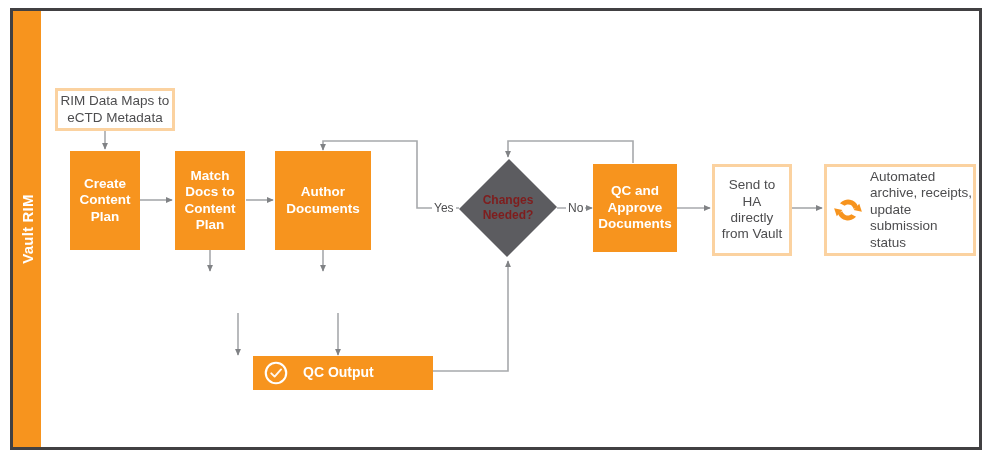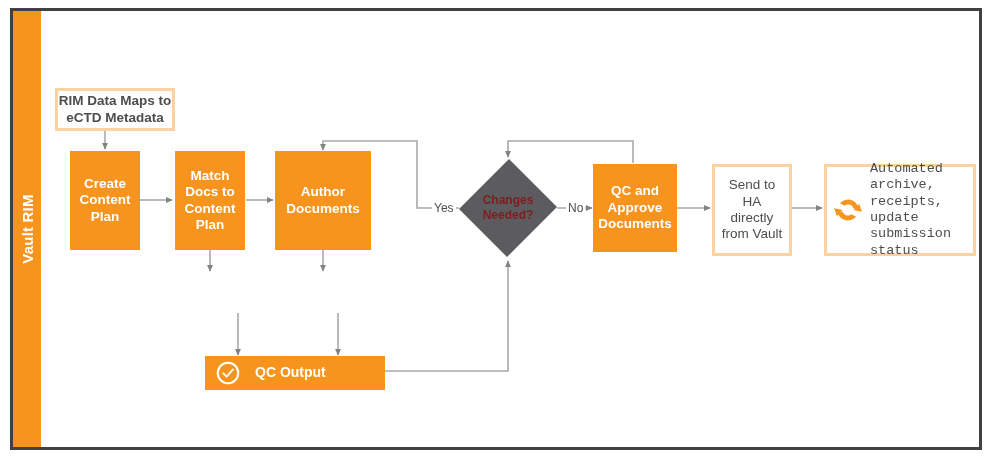--- a/index.html
+++ b/index.html
@@ -99,20 +99,21 @@
     justify-content: flex-start;
     padding-left: 6px;
     gap: 7px;
   }
   .n-auto .label { text-align: left; }
   
   .n-qc {
     justify-content: flex-start;
     padding-left: 10px;
     gap: 14px;
+    margin-left: 48px;
   }
   .n-qc .label { font-size: 14px; }
 
   .icon { flex: 0 0 auto; display: block; }
 
   
   .edge-label {
     position: absolute;
     font-size: 12px;
     color: #4D4D4F;
@@ -171,21 +172,21 @@
 
       <path d="M677,208 L710,208"></path>
 
       <path d="M792,208 L822,208"></path>
     </g>
   </svg>
 
   <div class="edge-label" style="left:432px; top:202px;">Yes</div>
   <div class="edge-label" style="left:566px; top:202px;">No</div>
 
-  <div class="node n-outline" style="left:55px; top:88px; width:120px; height:43px;font-weight:bold;">
+  <div class="node n-outline" style="left:55px; top:88px; width:120px; height:43px;">
     <span class="label">RIM Data Maps to
 eCTD Metadata</span>
   </div>
 
   <div class="node n-solid" style="left:70px; top:151px; width:70px; height:99px;">
     <span class="label">Create
 Content
 Plan</span>
   </div>
 
@@ -213,21 +214,21 @@
 Documents</span>
   </div>
 
   <div class="node n-outline" style="left:712px; top:164px; width:80px; height:92px;">
     <span class="label">Send to
 HA
 directly
 from Vault</span>
   </div>
 
-  <div class="node n-outline n-auto" style="left:824px; top:164px; width:152px; height:92px;font-family:Liberation Mono, monospace;">
+  <div class="node n-outline n-auto" style="left:824px; top:164px; width:152px; height:92px;">
     <svg class="icon" width="30" height="30" viewBox="0 0 32 32">
       <path d="M16 4.2 A11.8 11.8 0 0 1 27.3 12.6 L22.2 12.6 L28.6 20.3 L31.2 12.6 L27.3 12.6" fill="none"></path>
       <path d="M5.2 19.6 A11.4 11.4 0 0 0 24.6 23.2 L19.6 20.6 A6.2 6.2 0 0 1 9.9 17.2 Z" fill="#F7941E"></path>
       <path d="M26.8 12.4 A11.4 11.4 0 0 0 7.4 8.8 L12.4 11.4 A6.2 6.2 0 0 1 22.1 14.8 Z" fill="#F7941E"></path>
       <path d="M4.0 22.6 L1.2 14.2 L10.0 16.0 Z" fill="#F7941E"></path>
       <path d="M28.0 9.4 L30.8 17.8 L22.0 16.0 Z" fill="#F7941E"></path>
     </svg>
     <span class="label">Automated
 archive, receipts,
 update

